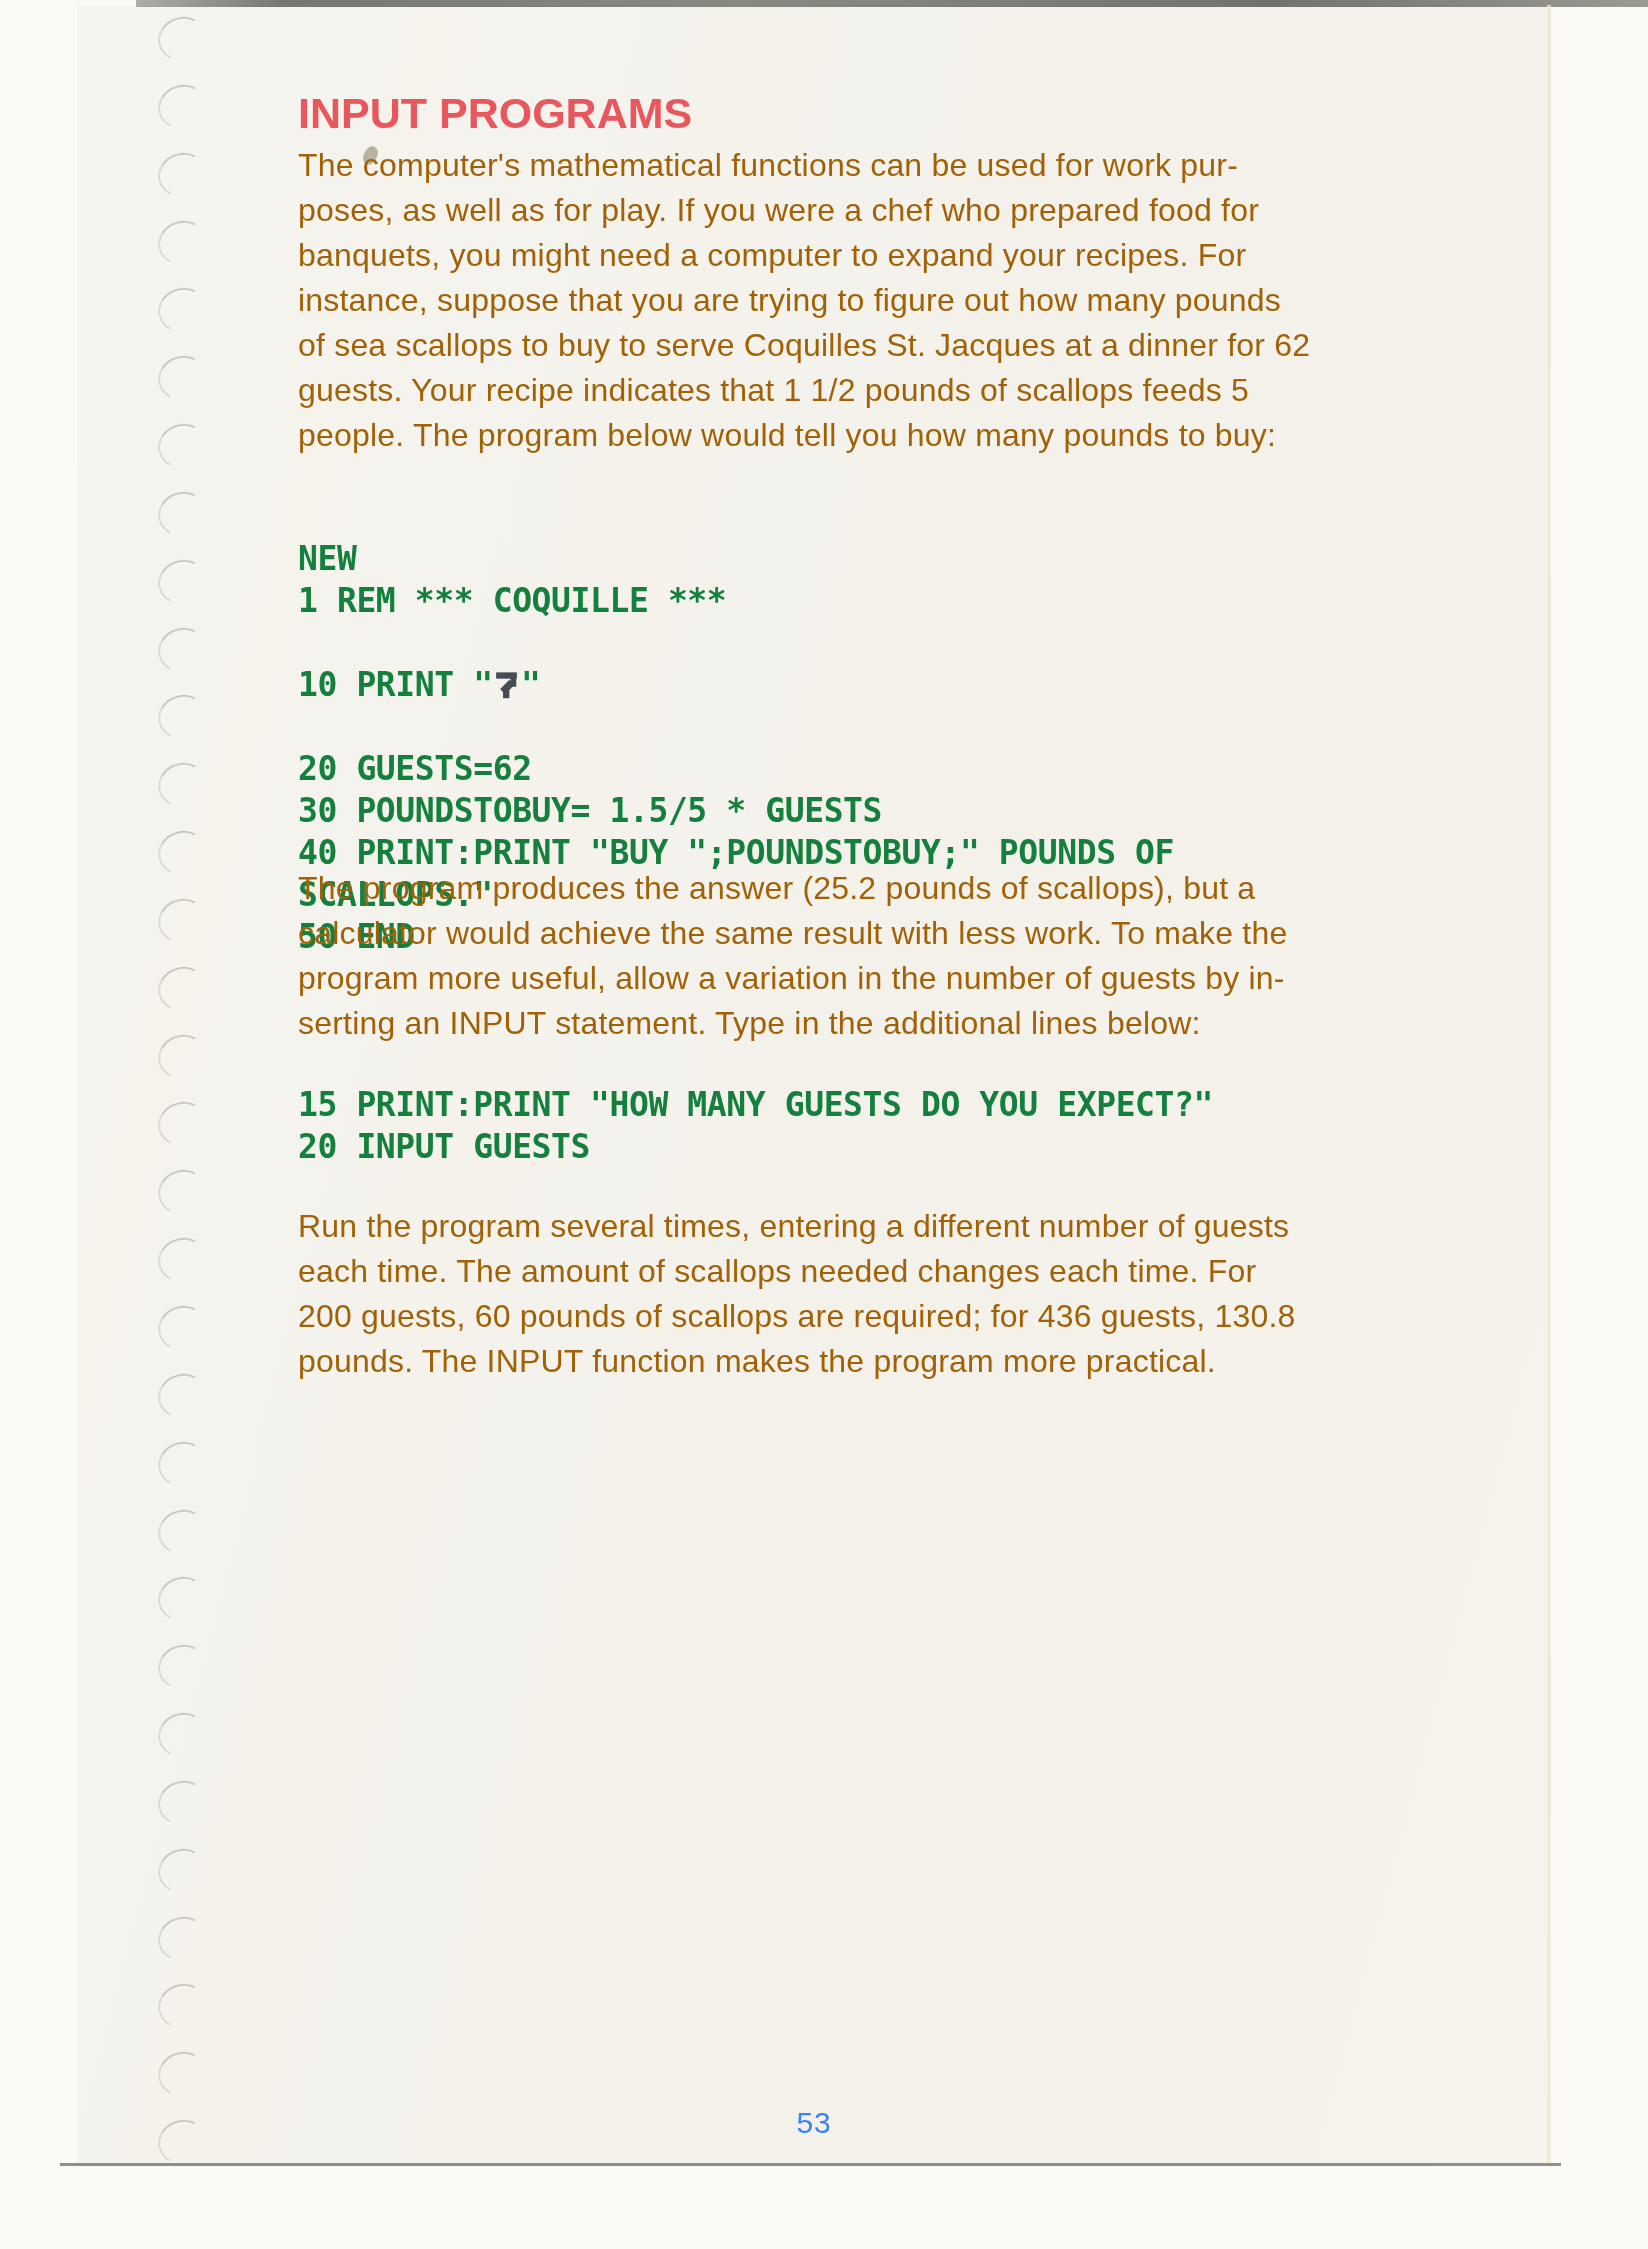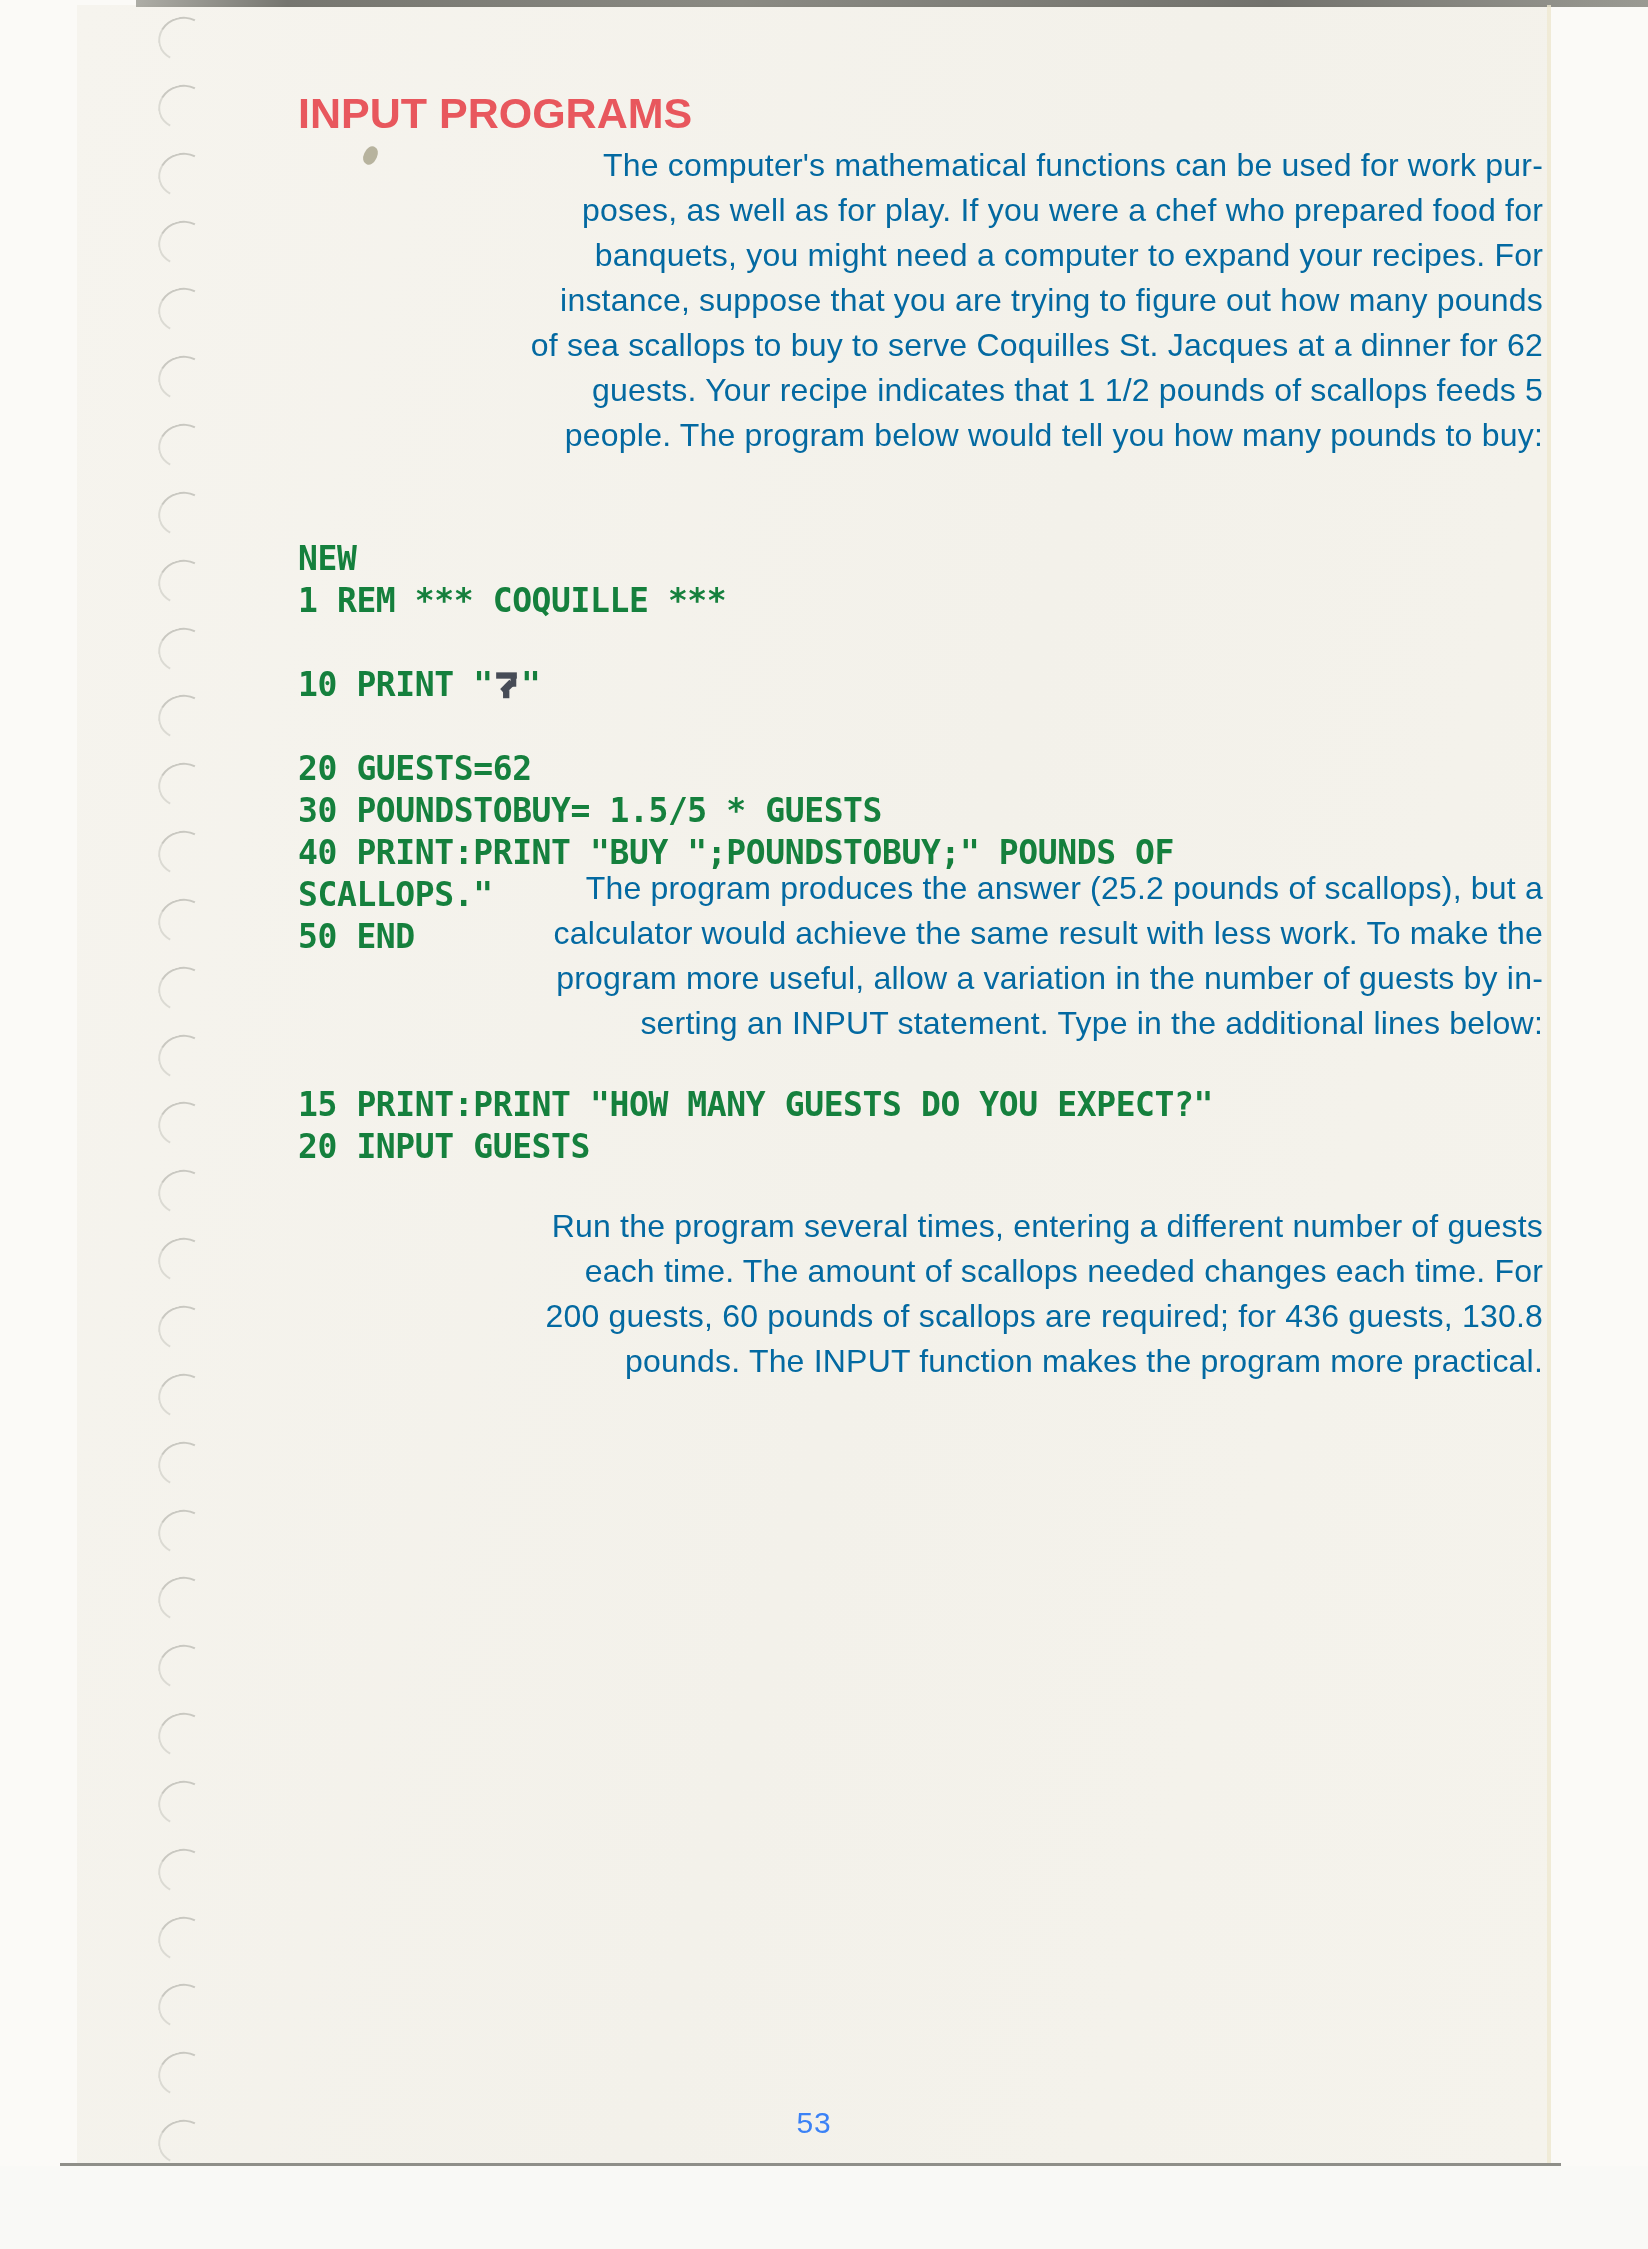--- a/index.html
+++ b/index.html
@@ -30,22 +30,22 @@
     transform:rotate(-16deg);
   }
 
   .title{
     position:absolute;left:298px;top:60px;
     font-size:43px;font-weight:bold;color:#e8575d;letter-spacing:0;
     white-space:pre;
   }
   .para{
     position:absolute;left:298px;width:1245px;
-    font-size:32px;line-height:45px;color:#0369a1;
-    letter-spacing:0.2px;white-space:pre-line;text-align:right;
+    font-size:32px;line-height:45px;color:#a16207;
+    letter-spacing:0.2px;white-space:pre-line;
   }
   #p1{top:143px}
   #p2{top:866px}
   #p3{top:1204px}
 
   .code{
     position:absolute;left:298px;width:1262px;
     font-family:"DejaVu Sans Mono",monospace;font-weight:bold;
     font-size:33px;line-height:42px;color:#15803d;
     letter-spacing:-0.4px;white-space:pre-line;

